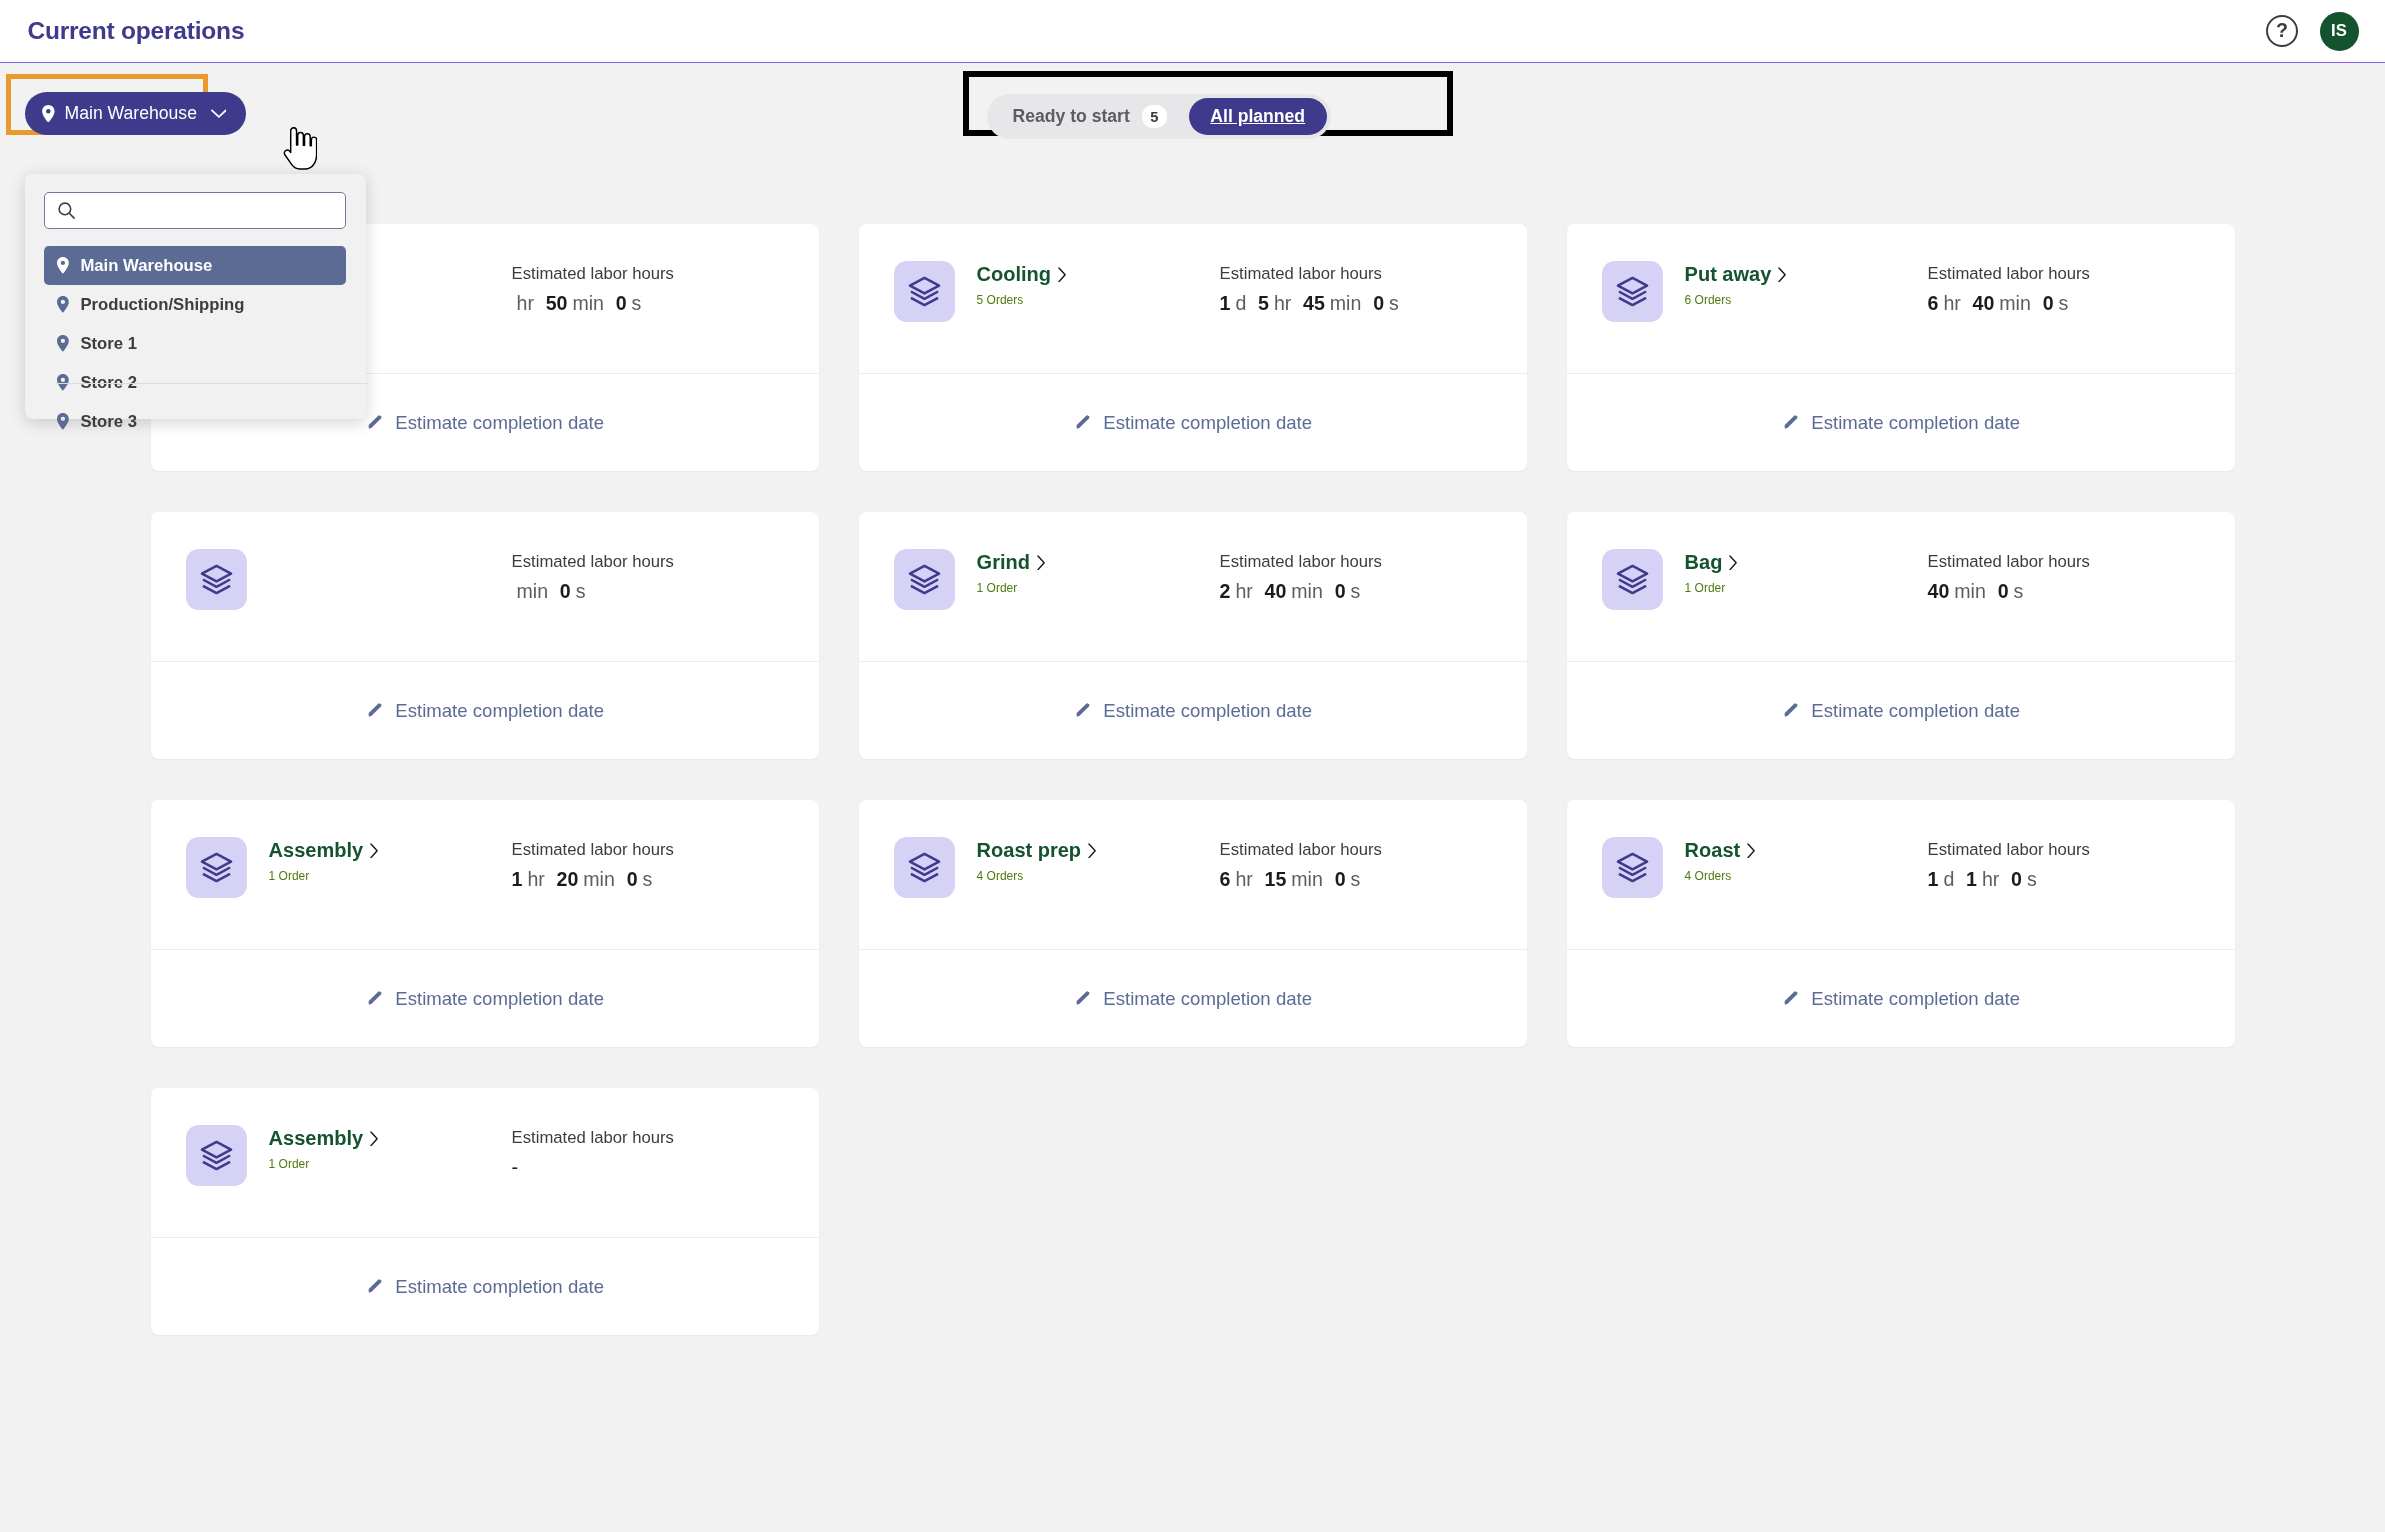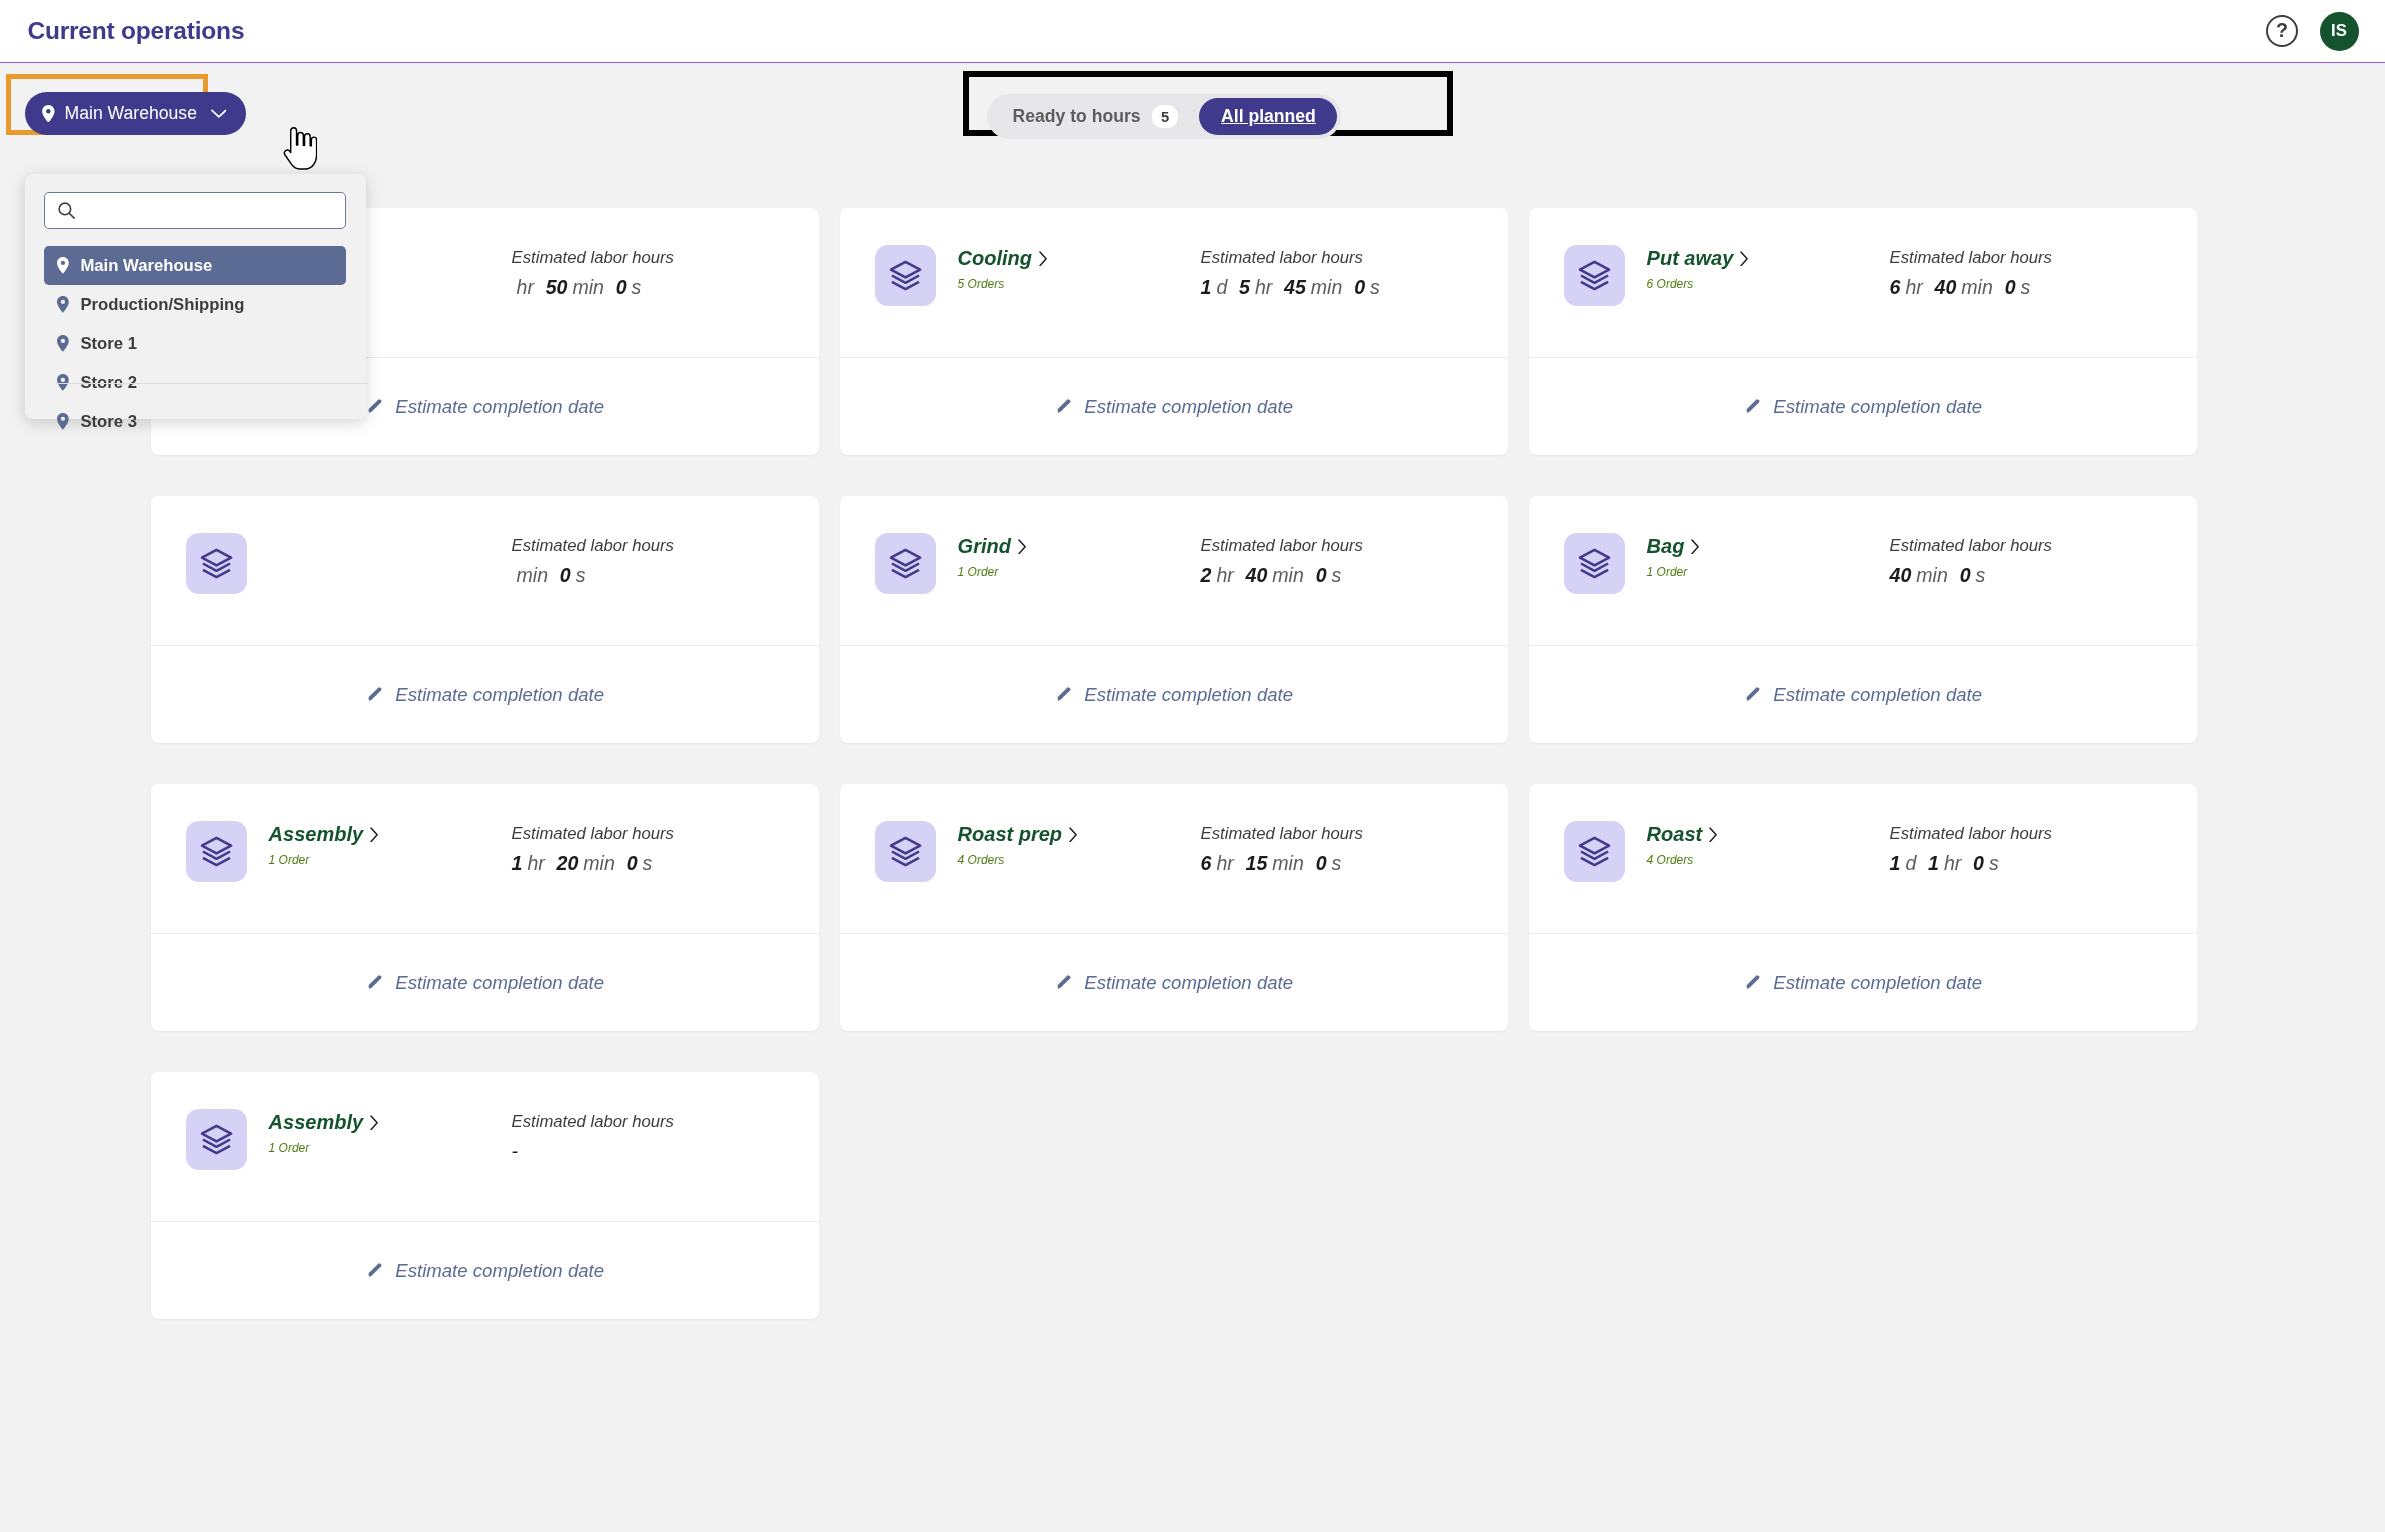--- a/index.html
+++ b/index.html
@@ -135,26 +135,25 @@
   .seg.active { background: #3f3a8c; color: #ffffff; text-decoration: underline; }
   .seg-count {
     background: #ffffff; color: #3d3d3d;
     border-radius: 10.8px; min-width: 25.5px; height: 23.5px;
     display: flex; align-items: center; justify-content: center;
     font-size: 14.7px; font-weight: 700; padding: 0 5.9px;
   }
 
   
   .grid {
-    position: absolute; left: 151px; top: 208px;
+    position: absolute; left: 151px; top: 224px;
     width: 2088px;
     display: grid;
     grid-template-columns: repeat(3, 668px);
-    gap: 41px 21px;
-    font-style: italic;
+    gap: 41px 40px;
   }
   .card {
     background: #ffffff;
     border-radius: 7.8px;
     height: 247px;
     display: flex; flex-direction: column;
     box-shadow: 0 1px 2px rgba(0,0,0,0.05);
     overflow: hidden;
   }
   .card-top {
@@ -265,21 +264,21 @@
       </svg>
       <span>Store 3</span>
     </div>
   </div>
   <div class="dd-divider"></div>
 </div>
 
 <div class="seg-highlight"></div>
 <div class="seg-group">
   <button class="seg">
-    <span>Ready to hours</span>
+    <span>Ready to start</span>
     <span class="seg-count">5</span>
   </button>
   <button class="seg active">
     <span>All planned</span>
   </button>
 </div>
 
 <div class="grid" id="card-grid">
     <div class="card">
     <div class="card-top">

